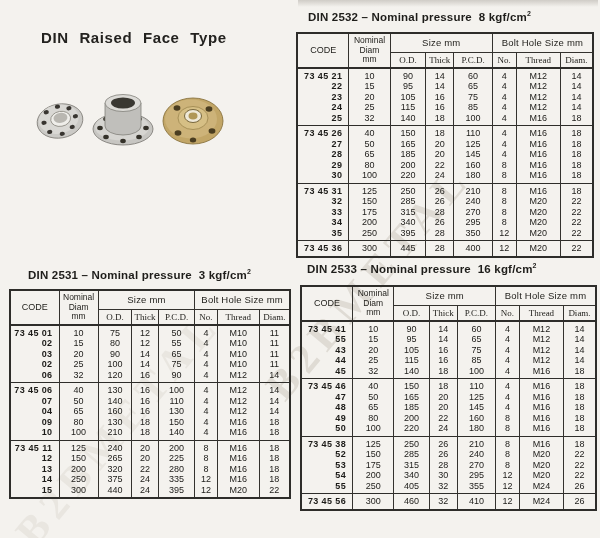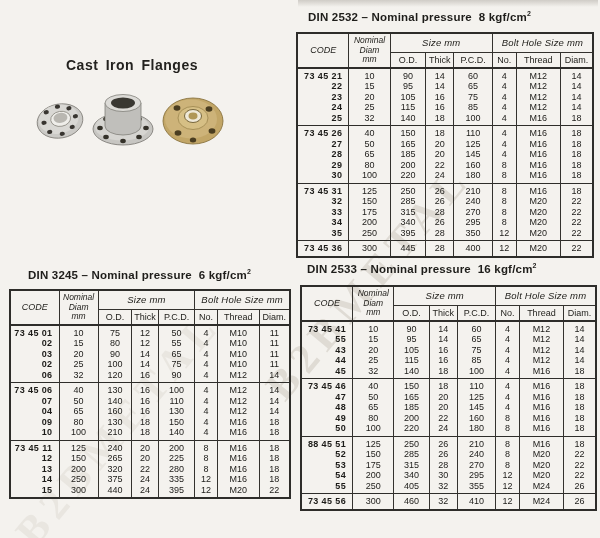--- a/index.html
+++ b/index.html
@@ -47,40 +47,40 @@
   .tbl-title sup { font-size:7px; }
   table.tbl {
     border-collapse:collapse; width:100%; table-layout:fixed;
     border:2px solid #2e2d2a;
   }
   .tbl th {
     border:1px solid #34322e; font-weight:normal; font-size:9px;
     color:#24231f; text-align:center; padding:0 1px;
   }
   .tbl thead { border-bottom:2px solid #2e2d2a; }
-  .tbl tr.hrow1 th { height:18px;font-style:italic; }
-  .tbl tr.hrow2 th { height:14px; }
+  .tbl tr.hrow1 th { height:18px; }
+  .tbl tr.hrow2 th { height:14px;font-family:Liberation Serif, serif; }
   .tbl th.h-grp { font-size:9.5px; letter-spacing:.2px; }
   .tbl th.h-nom { white-space:pre-line; line-height:9.5px; font-size:8.5px; }
   .tbl tbody td {
     border-left:1px solid #34322e; border-right:1px solid #34322e;
     font-size:9px; line-height:10.5px; padding:0 2px; text-align:center;
   }
   .tbl tbody { border-top:1.5px solid #2e2d2a; }
   .tbl tbody tr:first-child td { padding-top:2px; }
   .tbl tbody tr:last-child td  { padding-bottom:2px; }
   .tbl td.c-code { text-align:right; padding-right:6px; font-weight:bold; letter-spacing:.4px; }
 </style>
 </head>
 <body>
 
 <div class="page">
   <div class="scan-smudge"></div>
 
-  <div class="main-heading-2">Cast Iron Flanges</div>
+  <div class="main-heading-1">DIN Raised Face Type</div>
 
   <div class="watermark wm-main">B2BMETAL</div>
   <div class="watermark wm-left">B2BMETAL</div>
 
   <svg class="flange-strip" viewBox="0 0 192 62" xmlns="http://www.w3.org/2000/svg">
 
     <g transform="rotate(-10 24 33)">
       <ellipse cx="24" cy="33" rx="23" ry="17" stroke="#7e7c76" stroke-width="0.8" fill="#cbcac6"></ellipse>
       <ellipse cx="23" cy="31" rx="20" ry="14.5" fill="#d9d8d4"></ellipse>
       <ellipse cx="25" cy="31" rx="10" ry="7.5" fill="#efeeea" stroke="#8a8880" stroke-width="0.8"></ellipse>
@@ -327,21 +327,21 @@
             <td class="">400</td>
             <td class="">12</td>
             <td class="">M20</td>
             <td class="">22</td>
           </tr>
         </tbody>
       </table>
   </div>
 
   <div class="tbl-block" id="block-2531">
-    <div class="tbl-title"><span>DIN 3245 – Nominal pressure  6 kgf/cm</span><sup>2</sup></div>
+    <div class="tbl-title"><span>DIN 2531 – Nominal pressure  3 kgf/cm</span><sup>2</sup></div>
     <table class="tbl">
         <colgroup>
           <col style="width: 17.5%;">
           <col style="width: 14%;">
           <col style="width: 12%;">
           <col style="width: 9.5%;">
           <col style="width: 13%;">
           <col style="width: 8%;">
           <col style="width: 15%;">
           <col style="width: 11%;">
@@ -653,21 +653,21 @@
             <td class="">220</td>
             <td class="">24</td>
             <td class="">180</td>
             <td class="">8</td>
             <td class="">M16</td>
             <td class="">18</td>
           </tr>
         </tbody>
         <tbody>
           <tr>
-            <td class="c-code">88 45 51</td>
+            <td class="c-code">73 45 38</td>
             <td class="">125</td>
             <td class="">250</td>
             <td class="">26</td>
             <td class="">210</td>
             <td class="">8</td>
             <td class="">M16</td>
             <td class="">18</td>
           </tr>
           <tr>
             <td class="c-code">52</td>

